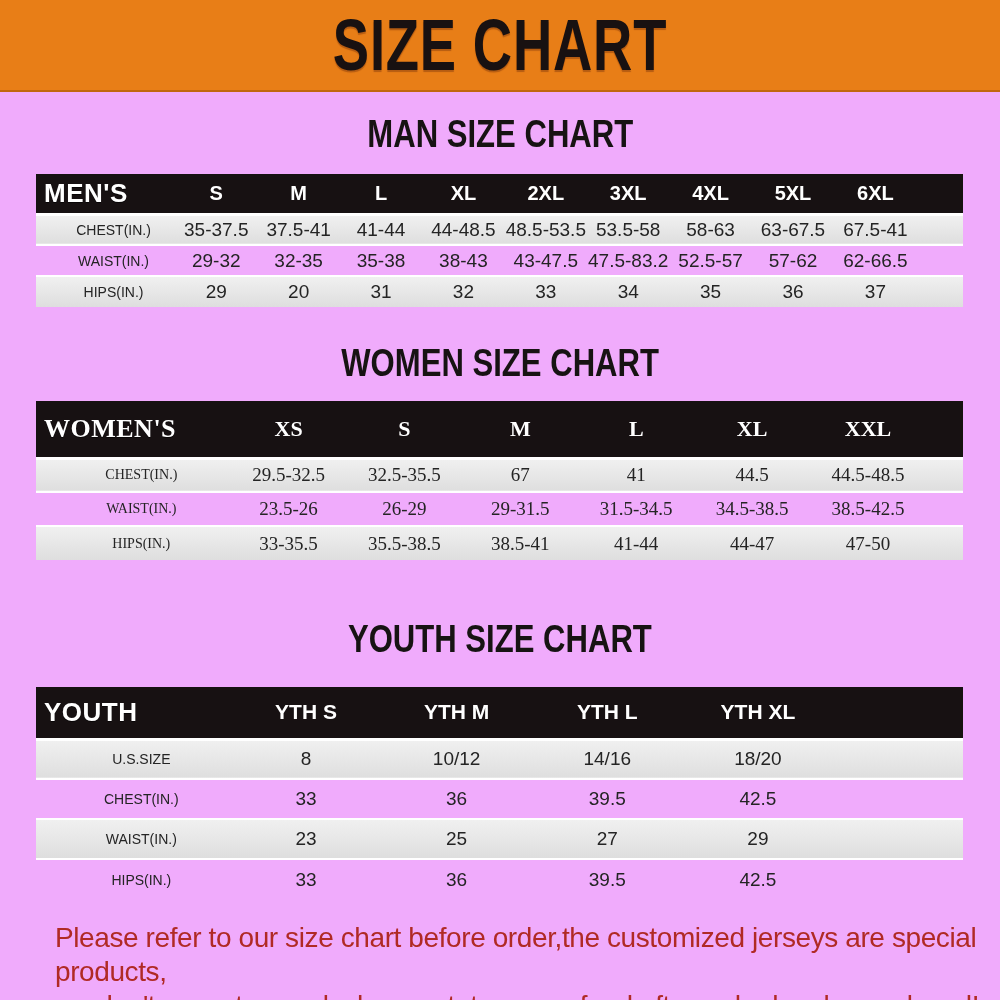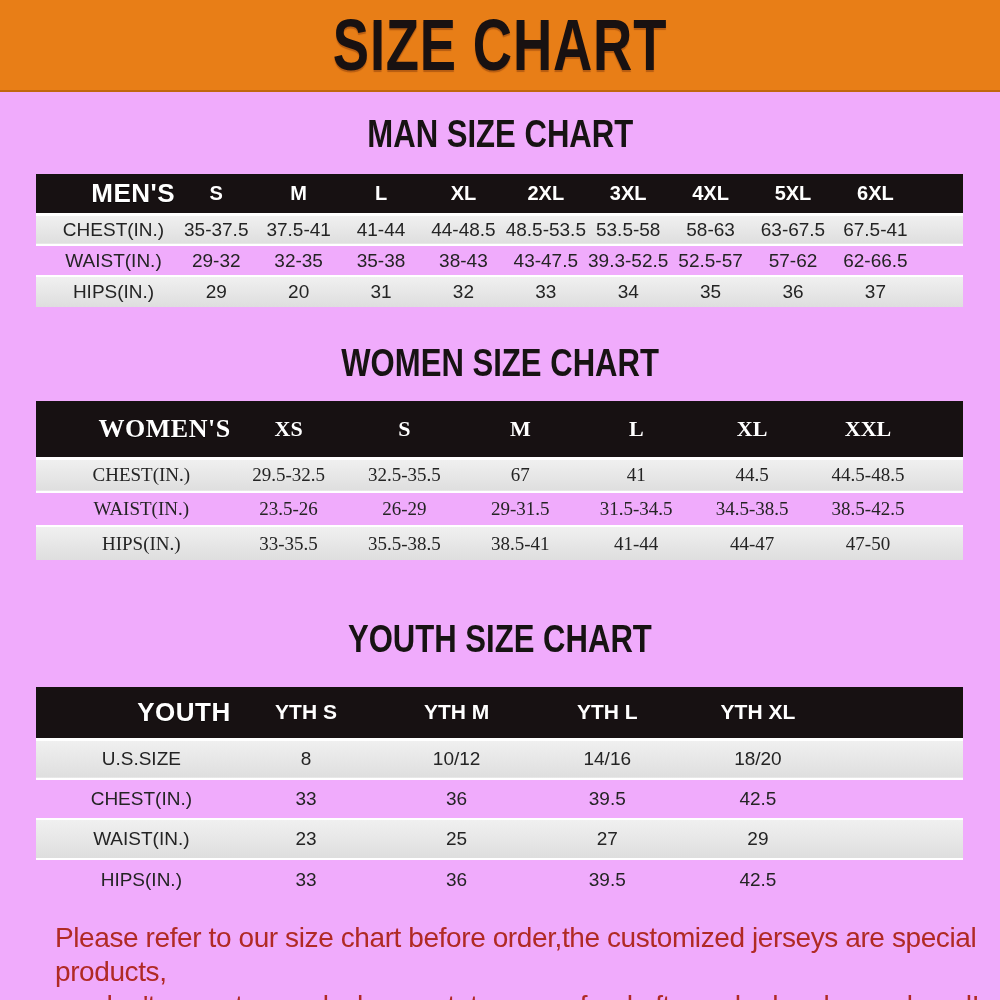--- a/index.html
+++ b/index.html
@@ -41,38 +41,38 @@
   table.size-table thead th {
     background:var(--header-bg,#171112); color:#fff;
     font-weight:700; text-align:center; vertical-align:middle;
     border-bottom:3px solid #fff;
   }
   .m-man   thead th { height:40px; font-size:20px; }
   .m-women thead th { height:57px; font-size:22px; }
   .m-youth thead th { height:52px; font-size:21px; }
 
   table.size-table th.rowlabel {
-    text-align:right; padding-left:16px;
+    text-align:left; padding-left:8px;
     font-size:26px; font-weight:800; letter-spacing:.5px;
     text-shadow:0 1px 0 rgba(0,0,0,.6);
     margin-left:34px;
   }
 
   table.size-table tbody td {
     text-align:center; vertical-align:middle; color:#242424;
     font-size:19px; border-top:2px solid #fff;
   }
   .m-man   tbody td { height:31px; }
   .m-women tbody td { height:34px; }
   .m-youth tbody td { height:40px; font-size:20px; }
 
   table.size-table tbody tr:nth-child(odd) td {
     background:linear-gradient(#f0f0f0, #dedede);
   }
-  table.size-table tbody td.rowlabel { font-size:19px;padding-left:16px; }
+  table.size-table tbody td.rowlabel { font-size:14px;padding-left:16px; }
   .m-youth tbody td.rowlabel { font-size:20px; }
 
   .m-man   .rowlabel { width:15%; }
   .m-man   .tail     { width:5%;  }
   .m-women .rowlabel { width:21%; }
   .m-women .tail     { width:4%;  }
   .m-youth .rowlabel { width:21%; }
   .m-youth .tail     { width:14%; }
 
   
@@ -124,21 +124,21 @@
           <td>67.5-41</td>
           <td class="tail"></td>
         </tr>
         <tr>
           <td class="rowlabel">WAIST(IN.)</td>
           <td>29-32</td>
           <td>32-35</td>
           <td>35-38</td>
           <td>38-43</td>
           <td>43-47.5</td>
-          <td>39.3-52.5</td>
+          <td>47.5-83.2</td>
           <td>52.5-57</td>
           <td>57-62</td>
           <td>62-66.5</td>
           <td class="tail"></td>
         </tr>
         <tr>
           <td class="rowlabel">HIPS(IN.)</td>
           <td>29</td>
           <td>20</td>
           <td>31</td>

